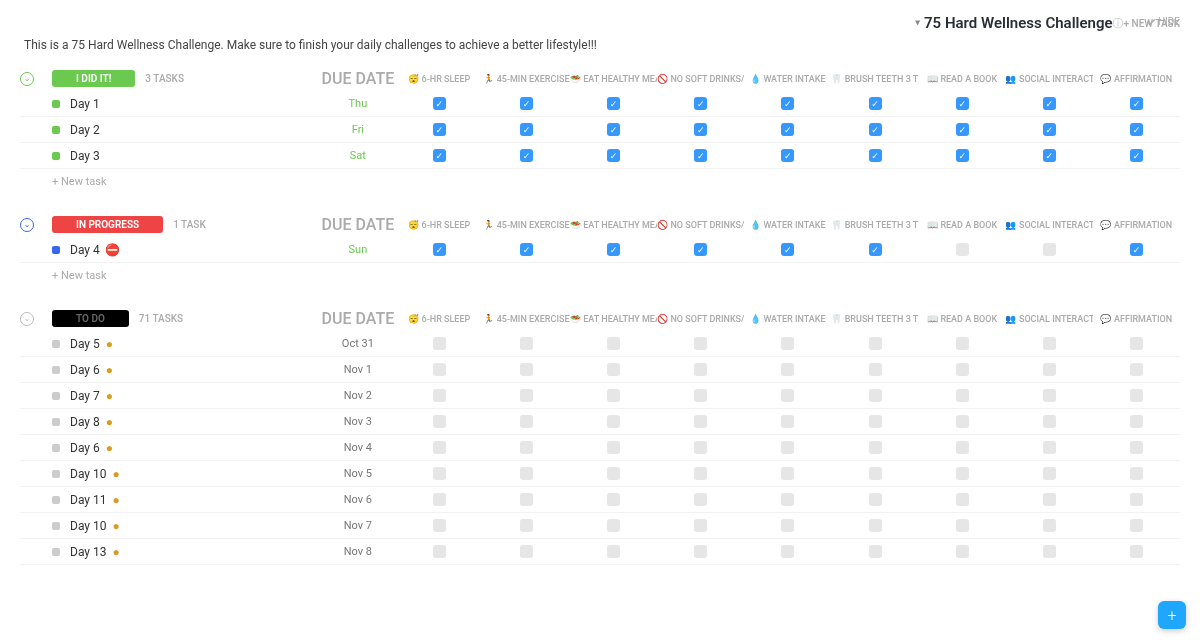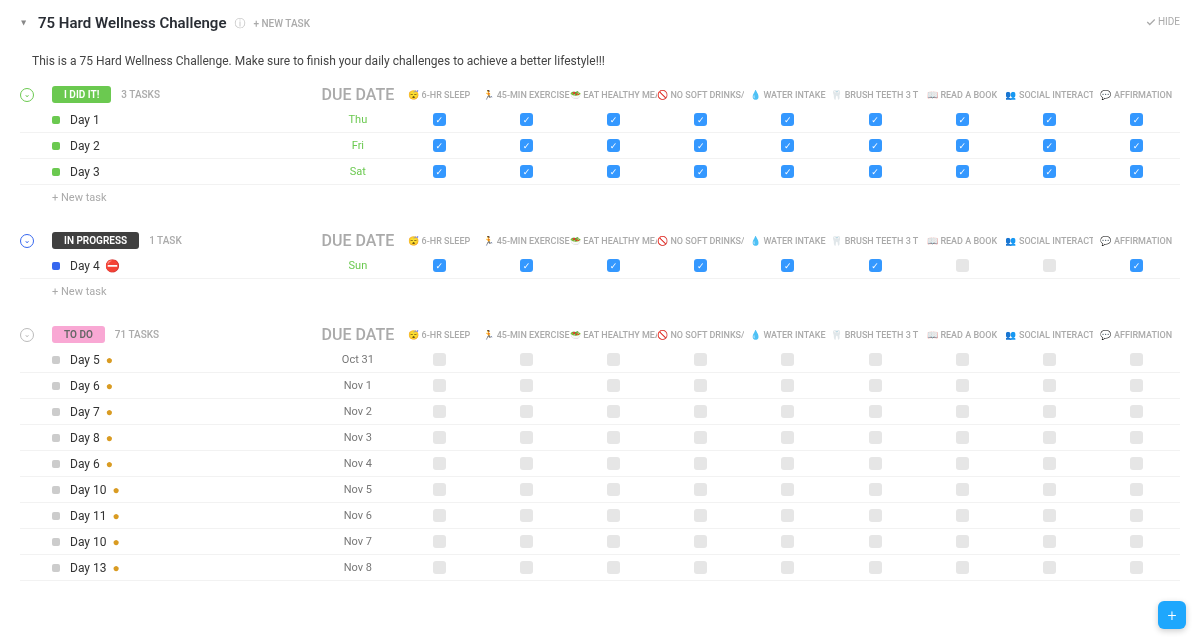--- a/index.html
+++ b/index.html
@@ -1,33 +1,33 @@
 <!DOCTYPE html>
 <html><head>
 <meta charset="utf-8">
 <style>
   * { box-sizing: border-box; margin: 0; padding: 0; }
   body { font-family: -apple-system, BlinkMacSystemFont, "Segoe UI", Roboto, sans-serif; font-size: 12px; color: #333; background: #fff; overflow-x: hidden; }
   .page { width: 1200px; padding: 14px 20px 30px 20px; }
-  .header-row { display: flex; align-items: center; gap: 8px; margin-bottom: 22px; position: relative; }
+  .header-row { display: flex; align-items: center; margin-bottom: 6px; position: relative; justify-content: flex-end; }
   .caret-icon { width: 10px; height: 10px; display: inline-flex; align-items: center; justify-content: center; color: #888; transform: rotate(90deg); font-size: 10px; }
   .title { font-weight: 600; font-size: 15px; color: #292d34; }
   .info-icon { color: #bbb; font-size: 11px; }
   .newtask-header { font-size: 10px; color: #aaa; font-weight: 500; }
   .hide { position: absolute; right: 0; top: 2px; font-size: 10px; color: #aaa; display: flex; align-items: center; gap: 2px; }
   .check-svg { width: 10px; height: 10px; }
-  .desc { font-size: 12px; color: #444; margin-left: 12px; margin-bottom: 14px; }
+  .desc { font-size: 12px; color: #444; margin-left: 4px; margin-bottom: 14px; }
   .callout { background: #fdf2f2; border-left: 3px solid #eb3b2b; padding: 14px 24px; margin-left: 4px; margin-bottom: 22px; width: 480px; border-radius: 2px; font-size: 12px; color: #333; }
   .group { margin-bottom: 18px; }
   .group-header { display: flex; align-items: center; padding: 4px 0; position: relative; }
   .collapse-circle { width: 14px; height: 14px; border-radius: 50%; border: 1px solid currentColor; display: inline-flex; align-items: center; justify-content: center; font-size: 8px; margin-right: 6px; }
-  .status-badge { display: inline-block; padding: 3px 12px; border-radius: 3px; font-size: 10px; font-weight: 600; color: #fff; margin-left: 12px; }
+  .status-badge { display: inline-block; padding: 3px 24px; border-radius: 3px; font-size: 10px; font-weight: 600; color: #fff; margin-left: 12px; }
   .status-green { background: #6bc950; }
-  .status-blue { background: #404040; }
-  .status-gray { background: #f9a8d4; color: #666; }
+  .status-blue { background: #ef4444; }
+  .status-gray { background: #000000; color: #666; }
   .task-count { font-size: 10px; color: #aaa; margin-left: 10px; font-weight: 500; }
   .col-headers { position: absolute; left: 300px; right: 0; display: flex; align-items: center; }
   .col-due { width: 80px; text-align: center; font-size: 16px; color: #aaa; font-weight: 500; }
   .col-custom { width: 92px; text-align: center; font-size: 9px; color: #aaa; font-weight: 500; white-space: nowrap; overflow: hidden; }
   .col-icon { margin-right: 2px; font-size: 9px; }
   .row { display: flex; align-items: center; height: 26px; border-bottom: 1px solid #f2f2f2; position: relative; padding-left: 32px; }
   .status-square { width: 8px; height: 8px; border-radius: 2px; margin-right: 10px; }
   .sq-green { background: #6bc950; }
   .sq-blue { background: #3667ef; }
   .sq-gray { background: #ccc; }

